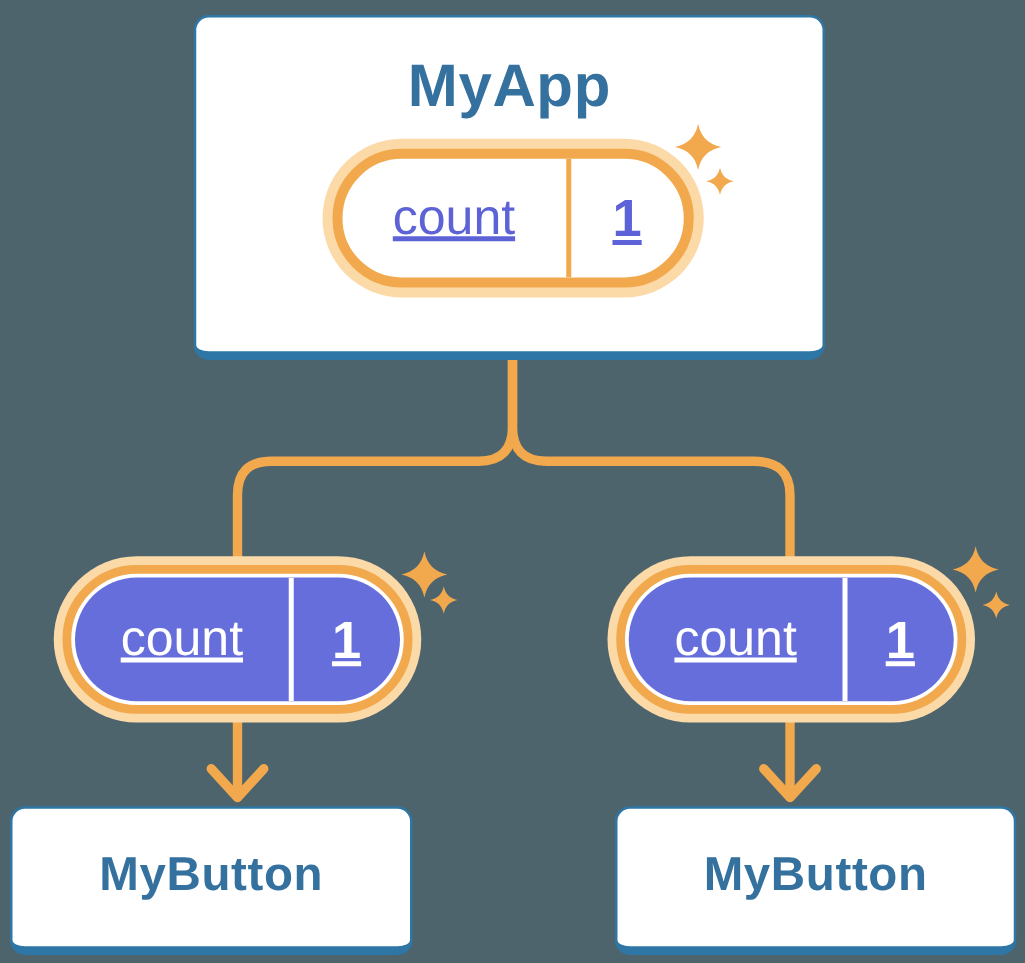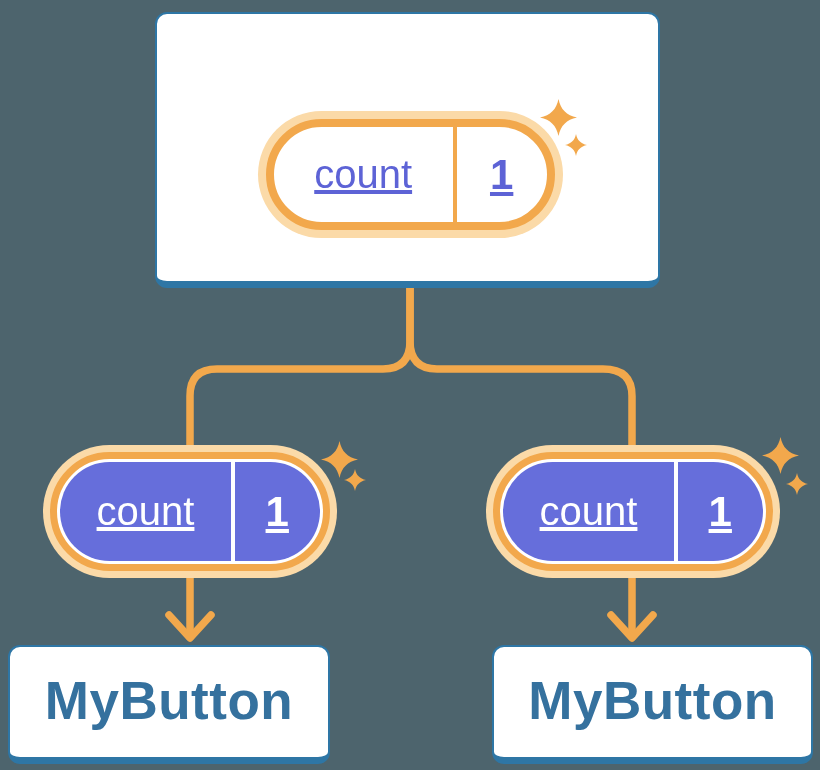--- a/index.html
+++ b/index.html
@@ -19,21 +19,21 @@
 
   .connectors{position:absolute;left:0;top:0;width:820px;height:770px;z-index:1;}
   .conn{stroke:var(--connector);stroke-width:7.5;fill:none;stroke-linecap:round;stroke-linejoin:round;}
 
   .card{position:absolute;box-sizing:border-box;background:var(--card-bg);
         border:2.5px solid var(--card-border);border-bottom-width:7px;border-radius:12px;z-index:2;}
   .card--root{left:155px;top:12px;width:505px;height:276px;}
   .card--root .card-title{text-align:center;margin-top:28px;font-size:48px;}
   .card-title{color:var(--title-text);font-weight:bold;letter-spacing:0.5px;}
   .card--child{display:flex;align-items:center;justify-content:center;}
-  .card--child .card-title{font-size:53px;margin-top:-4px;}
+  .card--child .card-title{font-size:38px;margin-top:-4px;}
   .card--child-left{left:8px;top:645px;width:322px;height:119px;}
   .card--child-right{left:492px;top:645px;width:321px;height:119px;}
 
   .pill{position:absolute;box-sizing:border-box;border-radius:999px;background:var(--pill-halo);z-index:2;}
   .pill-ring{width:100%;height:100%;box-sizing:border-box;display:flex;align-items:stretch;
              border-radius:999px;background:var(--card-bg);border:8px solid var(--connector);overflow:hidden;}
   .pill-cell{display:flex;align-items:center;justify-content:center;text-decoration:underline;}
   .pill-cell--name{flex:2;}
   .pill-cell--value{flex:1;font-weight:bold;}
 
@@ -61,20 +61,21 @@
 <div class="canvas">
 
   <svg class="connectors" viewBox="0 0 820 770" aria-hidden="true">
     <path class="conn" d="M410 288 L410 341 Q410 369 383 369 L217 369 Q190 369 190 396 L190 637"></path>
     <path class="conn" d="M410 288 L410 341 Q410 369 437 369 L603 369 Q632 369 632 396 L632 637"></path>
     <path class="conn" d="M169 615 L190 638 L211 615"></path>
     <path class="conn" d="M611 615 L632 638 L653 615"></path>
   </svg>
 
   <div class="card card--root">
+    <div class="card-title">MyApp</div>
     <div class="pill pill--state">
       <div class="pill-ring">
         <div class="pill-cell pill-cell--name">count</div>
         <div class="pill-divider--orange"></div>
         <div class="pill-cell pill-cell--value">1</div>
       </div>
     </div>
   </div>
 
   <svg class="sparkle" style="left:540px;top:99px" width="37" height="37" viewBox="0 0 24 24">

